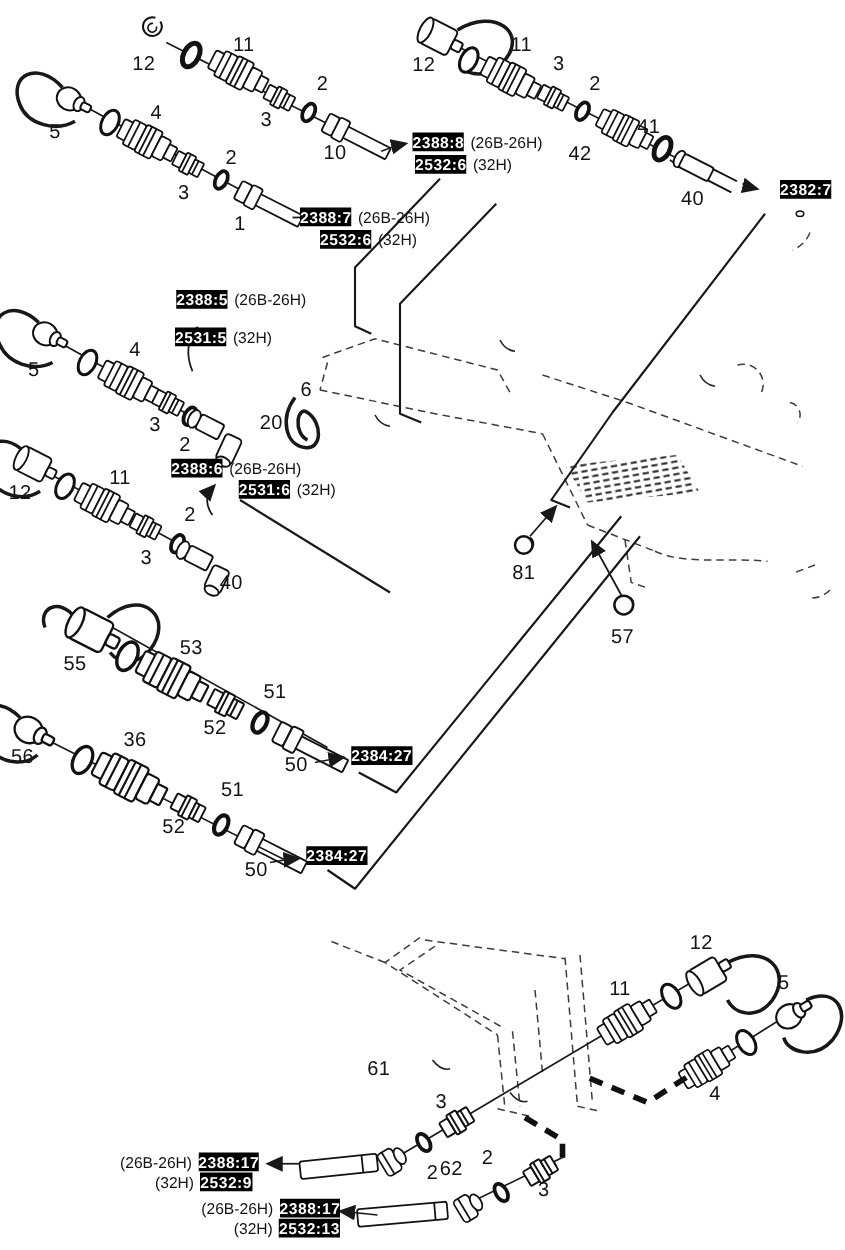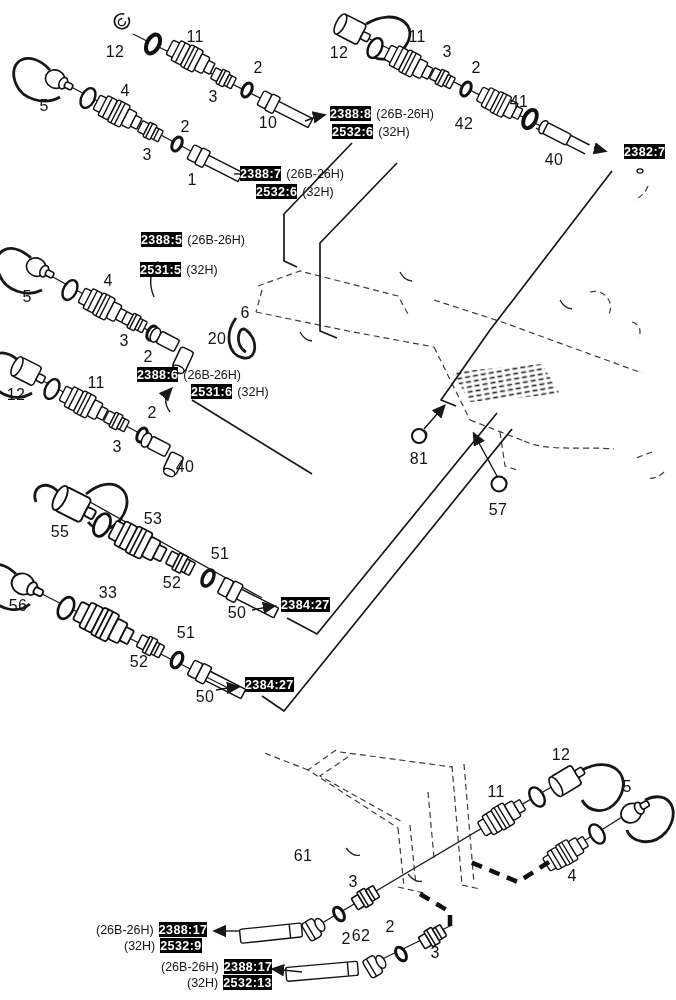--- a/index.html
+++ b/index.html
@@ -306,21 +306,21 @@
 <div class="ref" style="left:152px;top:413px">2</div>
 <div class="ref" style="left:185px;top:467px">40</div>
 <div class="ref" style="left:419px;top:459px">81</div>
 <div class="ref" style="left:498px;top:510px">57</div>
 <div class="ref" style="left:60px;top:532px">55</div>
 <div class="ref" style="left:153px;top:519px">53</div>
 <div class="ref" style="left:172px;top:583px">52</div>
 <div class="ref" style="left:220px;top:554px">51</div>
 <div class="ref" style="left:237px;top:613px">50</div>
 <div class="ref" style="left:18px;top:606px">56</div>
-<div class="ref" style="left:108px;top:593px">33</div>
+<div class="ref" style="left:108px;top:593px">36</div>
 <div class="ref" style="left:139px;top:662px">52</div>
 <div class="ref" style="left:186px;top:633px">51</div>
 <div class="ref" style="left:205px;top:697px">50</div>
 <div class="ref" style="left:561px;top:755px">12</div>
 <div class="ref" style="left:627px;top:787px">5</div>
 <div class="ref" style="left:496px;top:792px">11</div>
 <div class="ref" style="left:572px;top:876px">4</div>
 <div class="ref" style="left:353px;top:882px">3</div>
 <div class="ref" style="left:346px;top:939px">2</div>
 <div class="ref" style="left:303px;top:856px">61</div>

